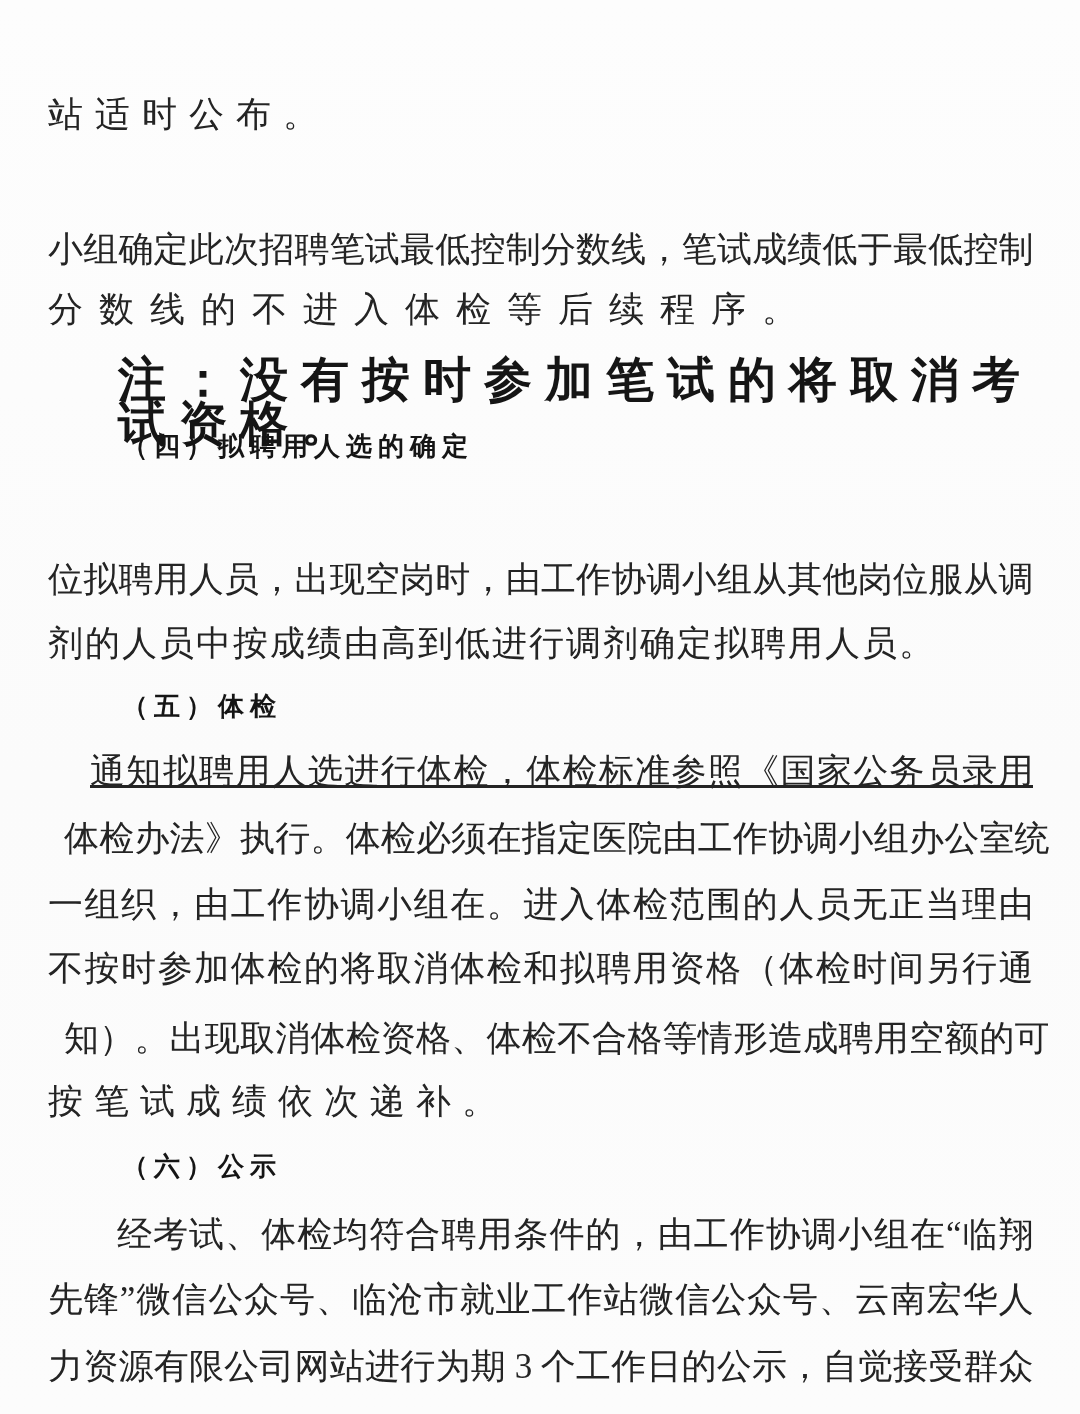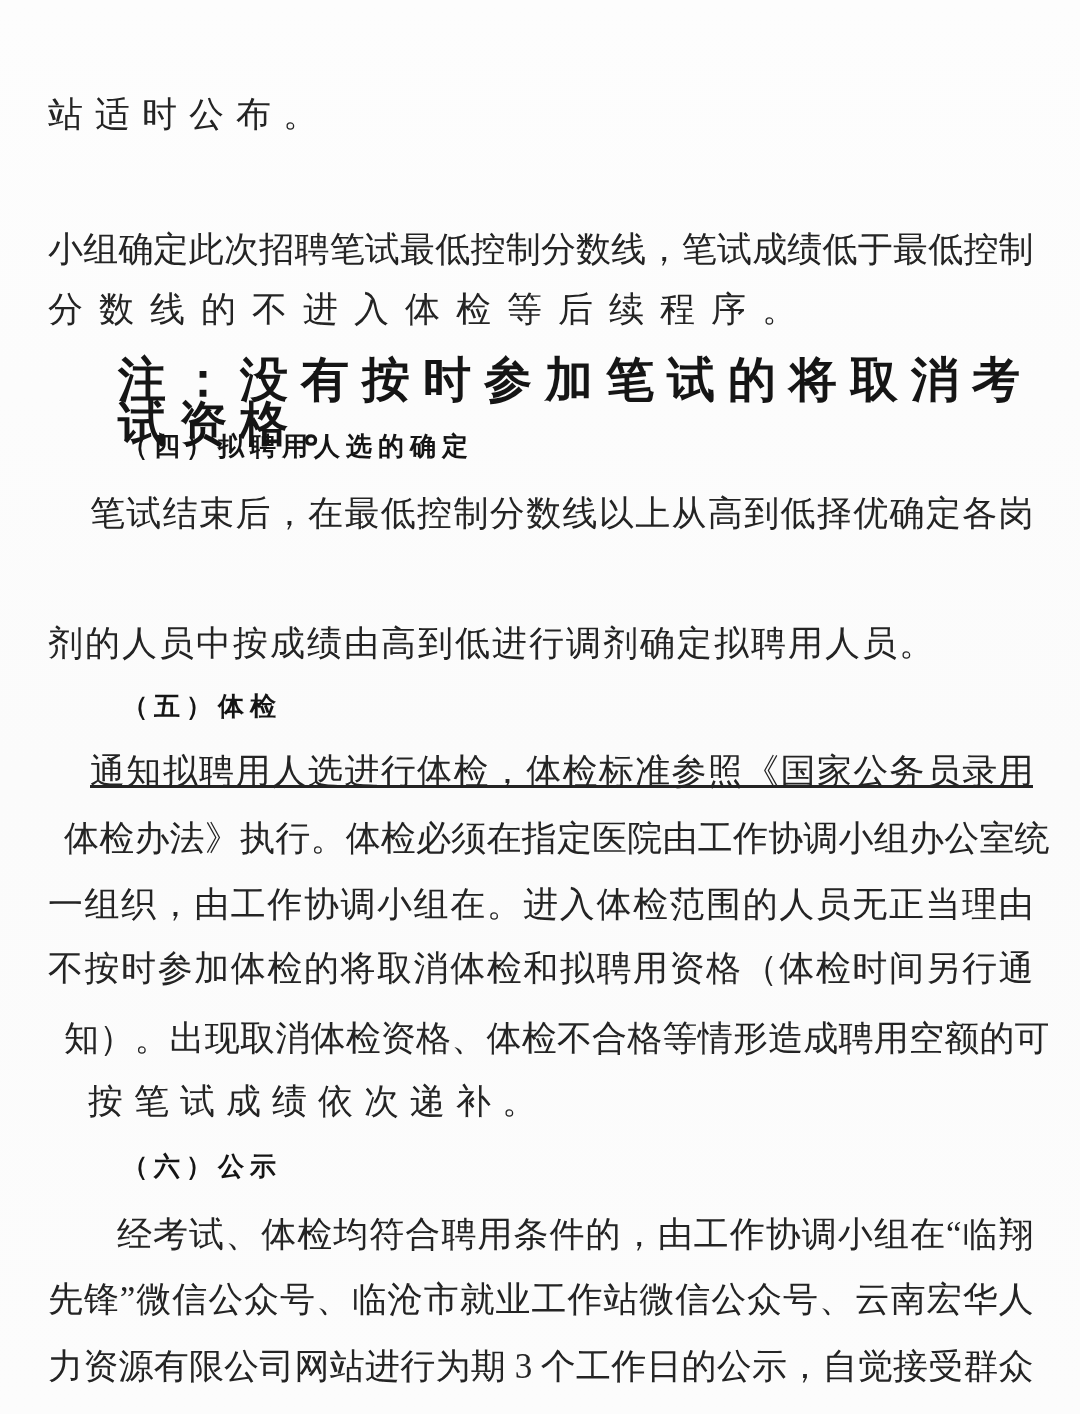--- a/index.html
+++ b/index.html
@@ -55,29 +55,29 @@
 <div class="page">
 
   <div class="ln end" style="top:93px;  left:48px;  letter-spacing:12px;">站适时公布。</div>
 
   <div class="ln fill" style="top:228px; left:48px;  width:985px;">小组确定此次招聘笔试最低控制分数线，笔试成绩低于最低控制</div>
   <div class="ln end" style="top:288px; left:48px;  letter-spacing:16px;">分数线的不进入体检等后续程序。</div>
 
   <div class="ln note" style="top:358px; left:118px; letter-spacing:13px;">注：没有按时参加笔试的将取消考试资格。</div>
 
   <div class="ln head" style="top:425px; left:122px;">（四）拟聘用人选的确定</div>
-  <div class="ln fill" style="top:492px; left:90px;  width:943px;">笔试结束后，在最低控制分数线以上从高到低择优确定各岗</div>
+  <div class="ln fill" style="top:558px; left:48px;  width:985px;">位拟聘用人员，出现空岗时，由工作协调小组从其他岗位服从调</div>
   <div class="ln end" style="top:622px; left:48px;  letter-spacing:2px;">剂的人员中按成绩由高到低进行调剂确定拟聘用人员。</div>
 
   <div class="ln head" style="top:685px; left:122px;">（五）体检</div>
   <div class="ln fill" style="top:750px; left:90px;  width:943px;text-decoration:underline;">通知拟聘用人选进行体检，体检标准参照《国家公务员录用</div>
   <div class="ln fill" style="top:817px; left:64px;  width:985px;">体检办法》执行。体检必须在指定医院由工作协调小组办公室统</div>
   <div class="ln fill" style="top:883px; left:48px;  width:985px;">一组织，由工作协调小组在。进入体检范围的人员无正当理由</div>
   <div class="ln fill" style="top:947px; left:48px;  width:985px;">不按时参加体检的将取消体检和拟聘用资格（体检时间另行通</div>
   <div class="ln fill" style="top:1017px; left:64px; width:985px;">知）。出现取消体检资格、体检不合格等情形造成聘用空额的可</div>
-  <div class="ln end" style="top:1080px; left:48px; letter-spacing:11px;margin-left:40px;">按笔试成绩依次递补。</div>
+  <div class="ln end" style="top:1080px; left:48px; letter-spacing:11px;">按笔试成绩依次递补。</div>
 
   <div class="ln head" style="top:1145px; left:122px;">（六）公示</div>
   <div class="ln fill" style="top:1213px; left:117px; width:916px;">经考试、体检均符合聘用条件的，由工作协调小组在“临翔</div>
   <div class="ln fill" style="top:1278px; left:48px;  width:985px;">先锋”微信公众号、临沧市就业工作站微信公众号、云南宏华人</div>
   <div class="ln fill" style="top:1345px; left:48px;  width:985px;">力资源有限公司网站进行为期 3 个工作日的公示，自觉接受群众</div>
 
 </div>
 
 </body></html>

